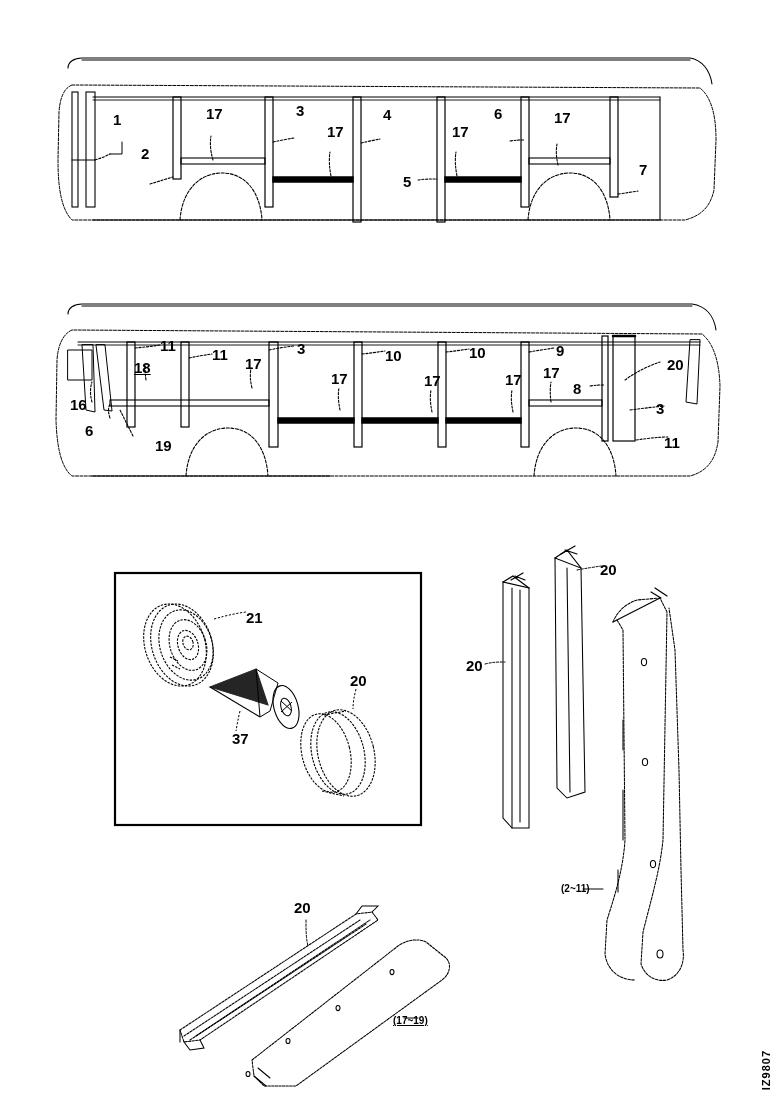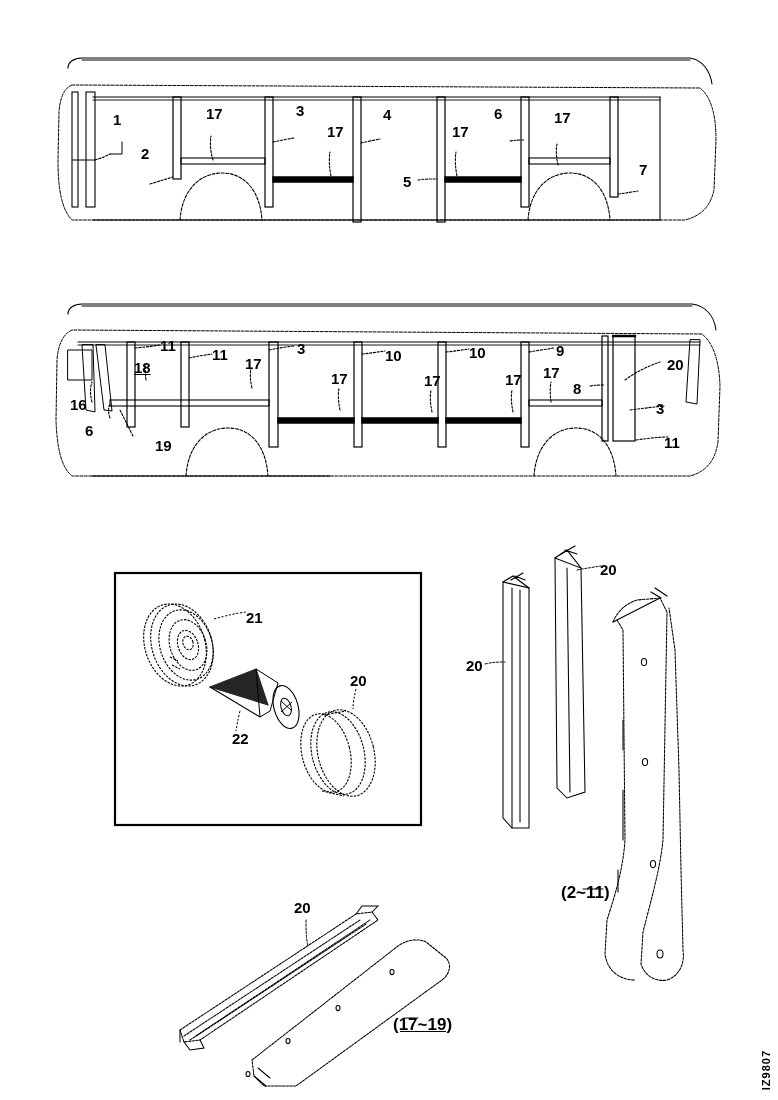--- a/index.html
+++ b/index.html
@@ -3,21 +3,21 @@
 <meta charset="utf-8">
 <style>
   html,body{margin:0;padding:0;background:#ffffff;}
   body{width:778px;height:1100px;overflow:hidden;
        font-family:"Liberation Sans", sans-serif;color:#000;}
   #sheet{position:relative;width:778px;height:1100px;background:#fff;}
   svg{display:block;}
   .lbl{position:absolute;font-family:"Liberation Sans",sans-serif;
        font-size:15px;font-weight:700;color:#000;letter-spacing:0px;
        white-space:nowrap;line-height:1;}
-  .lbl.rng{font-size:17px;}
+  .lbl.rng{font-size:10px;}
   .code{position:absolute;right:6px;bottom:10px;font-size:11px;
         font-family:"Liberation Sans",sans-serif;font-weight:700;
         writing-mode:vertical-rl;transform:rotate(180deg);
         letter-spacing:1px;}
   .fig{position:absolute;}
 </style>
 </head>
 <body>
 
 <div id="sheet">
@@ -198,21 +198,21 @@
 
       <g stroke-width="1" stroke-dasharray="2.2 1.6">
         <path d="M104,54 C118,50 128,48 136,47"></path>
         <path d="M130,146 C128,154 127,160 126,166"></path>
         <path d="M246,124 C244,132 243,138 243,144"></path>
       </g>
     </g>
   </svg>
 
   <div class="lbl" style="left:246px;top:610px;text-align:center;">21</div>
-  <div class="lbl" style="left:232px;top:731px;">22</div>
+  <div class="lbl" style="left:232px;top:731px;">37</div>
   <div class="lbl" style="left:350px;top:673px;">20</div>
 
   <svg class="fig" style="left:455px;top:540px;" width="323" height="450" viewBox="0 0 323 450">
     <g fill="none" stroke="#000" stroke-width="1.05" stroke-linecap="round">
 
       <g>
         <path d="M48,42 L48,278 L57,288 L74,288 L74,48 Z"></path>
         <path d="M57,48 L57,288"></path>
         <path d="M65,50 L65,282"></path>
         <path d="M48,42 L58,36 L74,48" stroke-width="1.2"></path>

